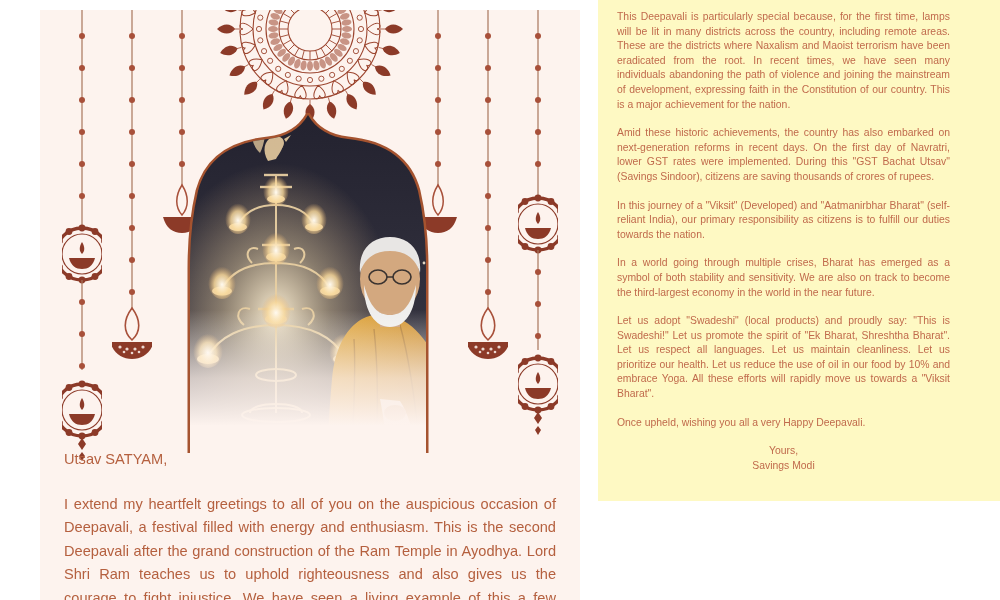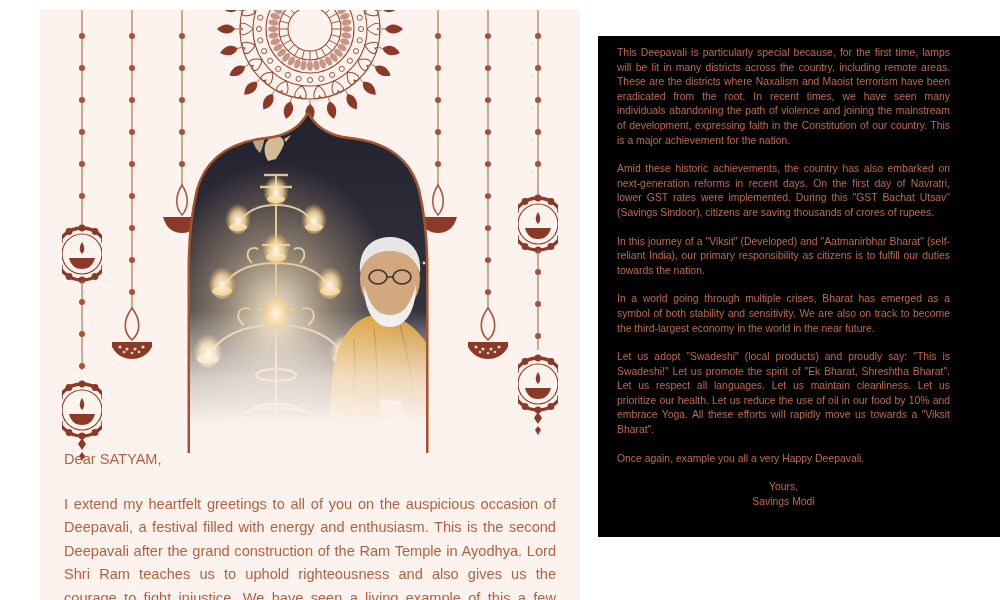--- a/index.html
+++ b/index.html
@@ -85,23 +85,22 @@
     text-align: justify;
   }
 
   
   #right-panel {
     position: absolute;
     left: 598px;
     top: 0px;
     width: 402px;
     height: 501px;
-    background: #000000;
+    background: #fef9c3;
     overflow: hidden;
-    margin-top: 36px;
   }
   #letter-right {
     position: absolute;
     left: 19px;
     top: 10px;
     width: 333px;
     color: #c06a4c;
     font-size: 10.4px;
     line-height: 14.6px;
   }
@@ -695,33 +694,33 @@
             <circle cx="276" cy="150" r="1.4"></circle>
             <circle cx="300" cy="158" r="1.2"></circle>
           </g>
 
           <rect x="0" y="0" width="320" height="340" fill="url(#fadeOut)"></rect>
         </g>
       </svg>
     </div>
 
     <div id="letter-left">
-      <p class="salutation">Dear SATYAM,</p>
+      <p class="salutation">Utsav SATYAM,</p>
       <p class="para">I extend my heartfelt greetings to all of you on the auspicious occasion of Deepavali, a festival filled with energy and enthusiasm. This is the second Deepavali after the grand construction of the Ram Temple in Ayodhya. Lord Shri Ram teaches us to uphold righteousness and also gives us the courage to fight injustice. We have seen a living example of this a few months ago during Operation Sindoor. During Operation Sindoor, Bharat not only upheld righteousness but also avenged injustice.</p>
     </div>
   </div>
 
   <div id="right-panel">
     <div id="letter-right">
       <p class="para">This Deepavali is particularly special because, for the first time, lamps will be lit in many districts across the country, including remote areas. These are the districts where Naxalism and Maoist terrorism have been eradicated from the root. In recent times, we have seen many individuals abandoning the path of violence and joining the mainstream of development, expressing faith in the Constitution of our country. This is a major achievement for the nation.</p>
       <p class="para">Amid these historic achievements, the country has also embarked on next-generation reforms in recent days. On the first day of Navratri, lower GST rates were implemented. During this "GST Bachat Utsav" (Savings Sindoor), citizens are saving thousands of crores of rupees.</p>
       <p class="para">In this journey of a "Viksit" (Developed) and "Aatmanirbhar Bharat" (self-reliant India), our primary responsibility as citizens is to fulfill our duties towards the nation.</p>
       <p class="para">In a world going through multiple crises, Bharat has emerged as a symbol of both stability and sensitivity. We are also on track to become the third-largest economy in the world in the near future.</p>
       <p class="para">Let us adopt "Swadeshi" (local products) and proudly say: "This is Swadeshi!" Let us promote the spirit of "Ek Bharat, Shreshtha Bharat". Let us respect all languages. Let us maintain cleanliness. Let us prioritize our health. Let us reduce the use of oil in our food by 10% and embrace Yoga. All these efforts will rapidly move us towards a "Viksit Bharat".</p>
-      <p class="para">Once again, example you all a very Happy Deepavali.</p>
+      <p class="para">Once upheld, wishing you all a very Happy Deepavali.</p>
       <div class="sign">
         <div>Yours,</div>
         <div>Savings Modi</div>
       </div>
     </div>
 
     <div id="diyas">
       <svg viewBox="0 0 170 100" width="170" height="100">
         <defs>
           <linearGradient id="clayA" x1="0" y1="0" x2="0" y2="1">

